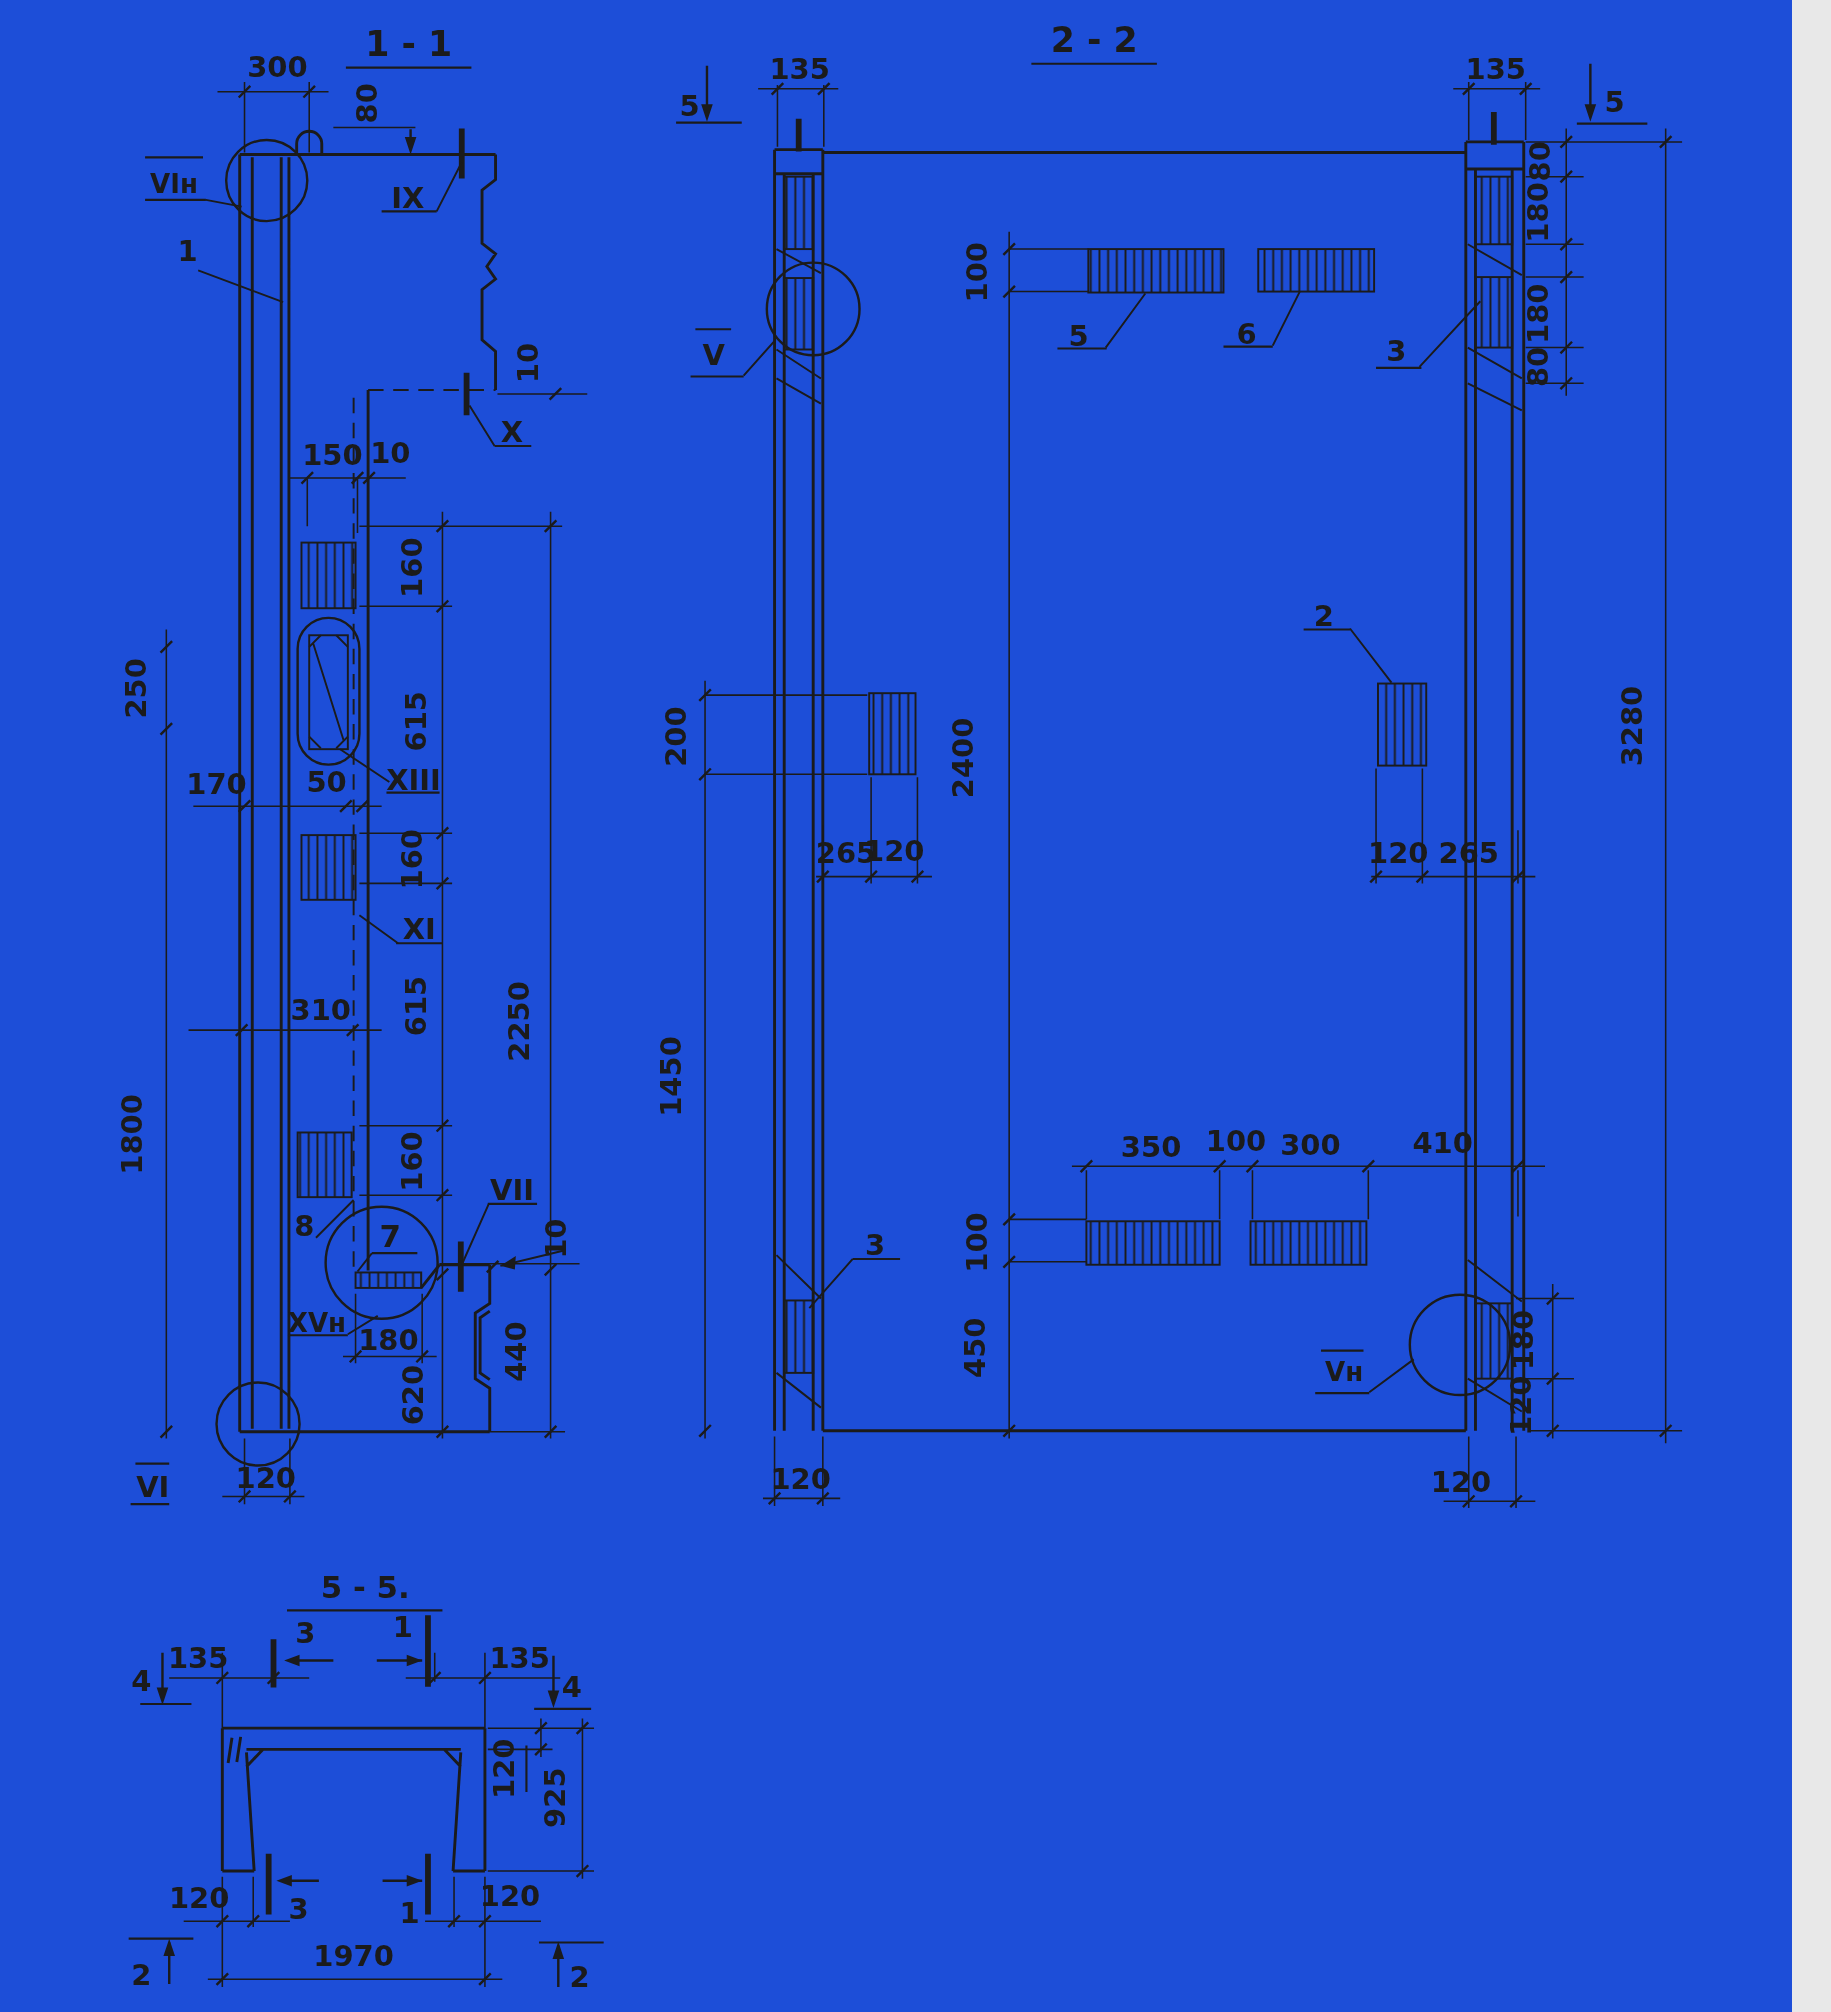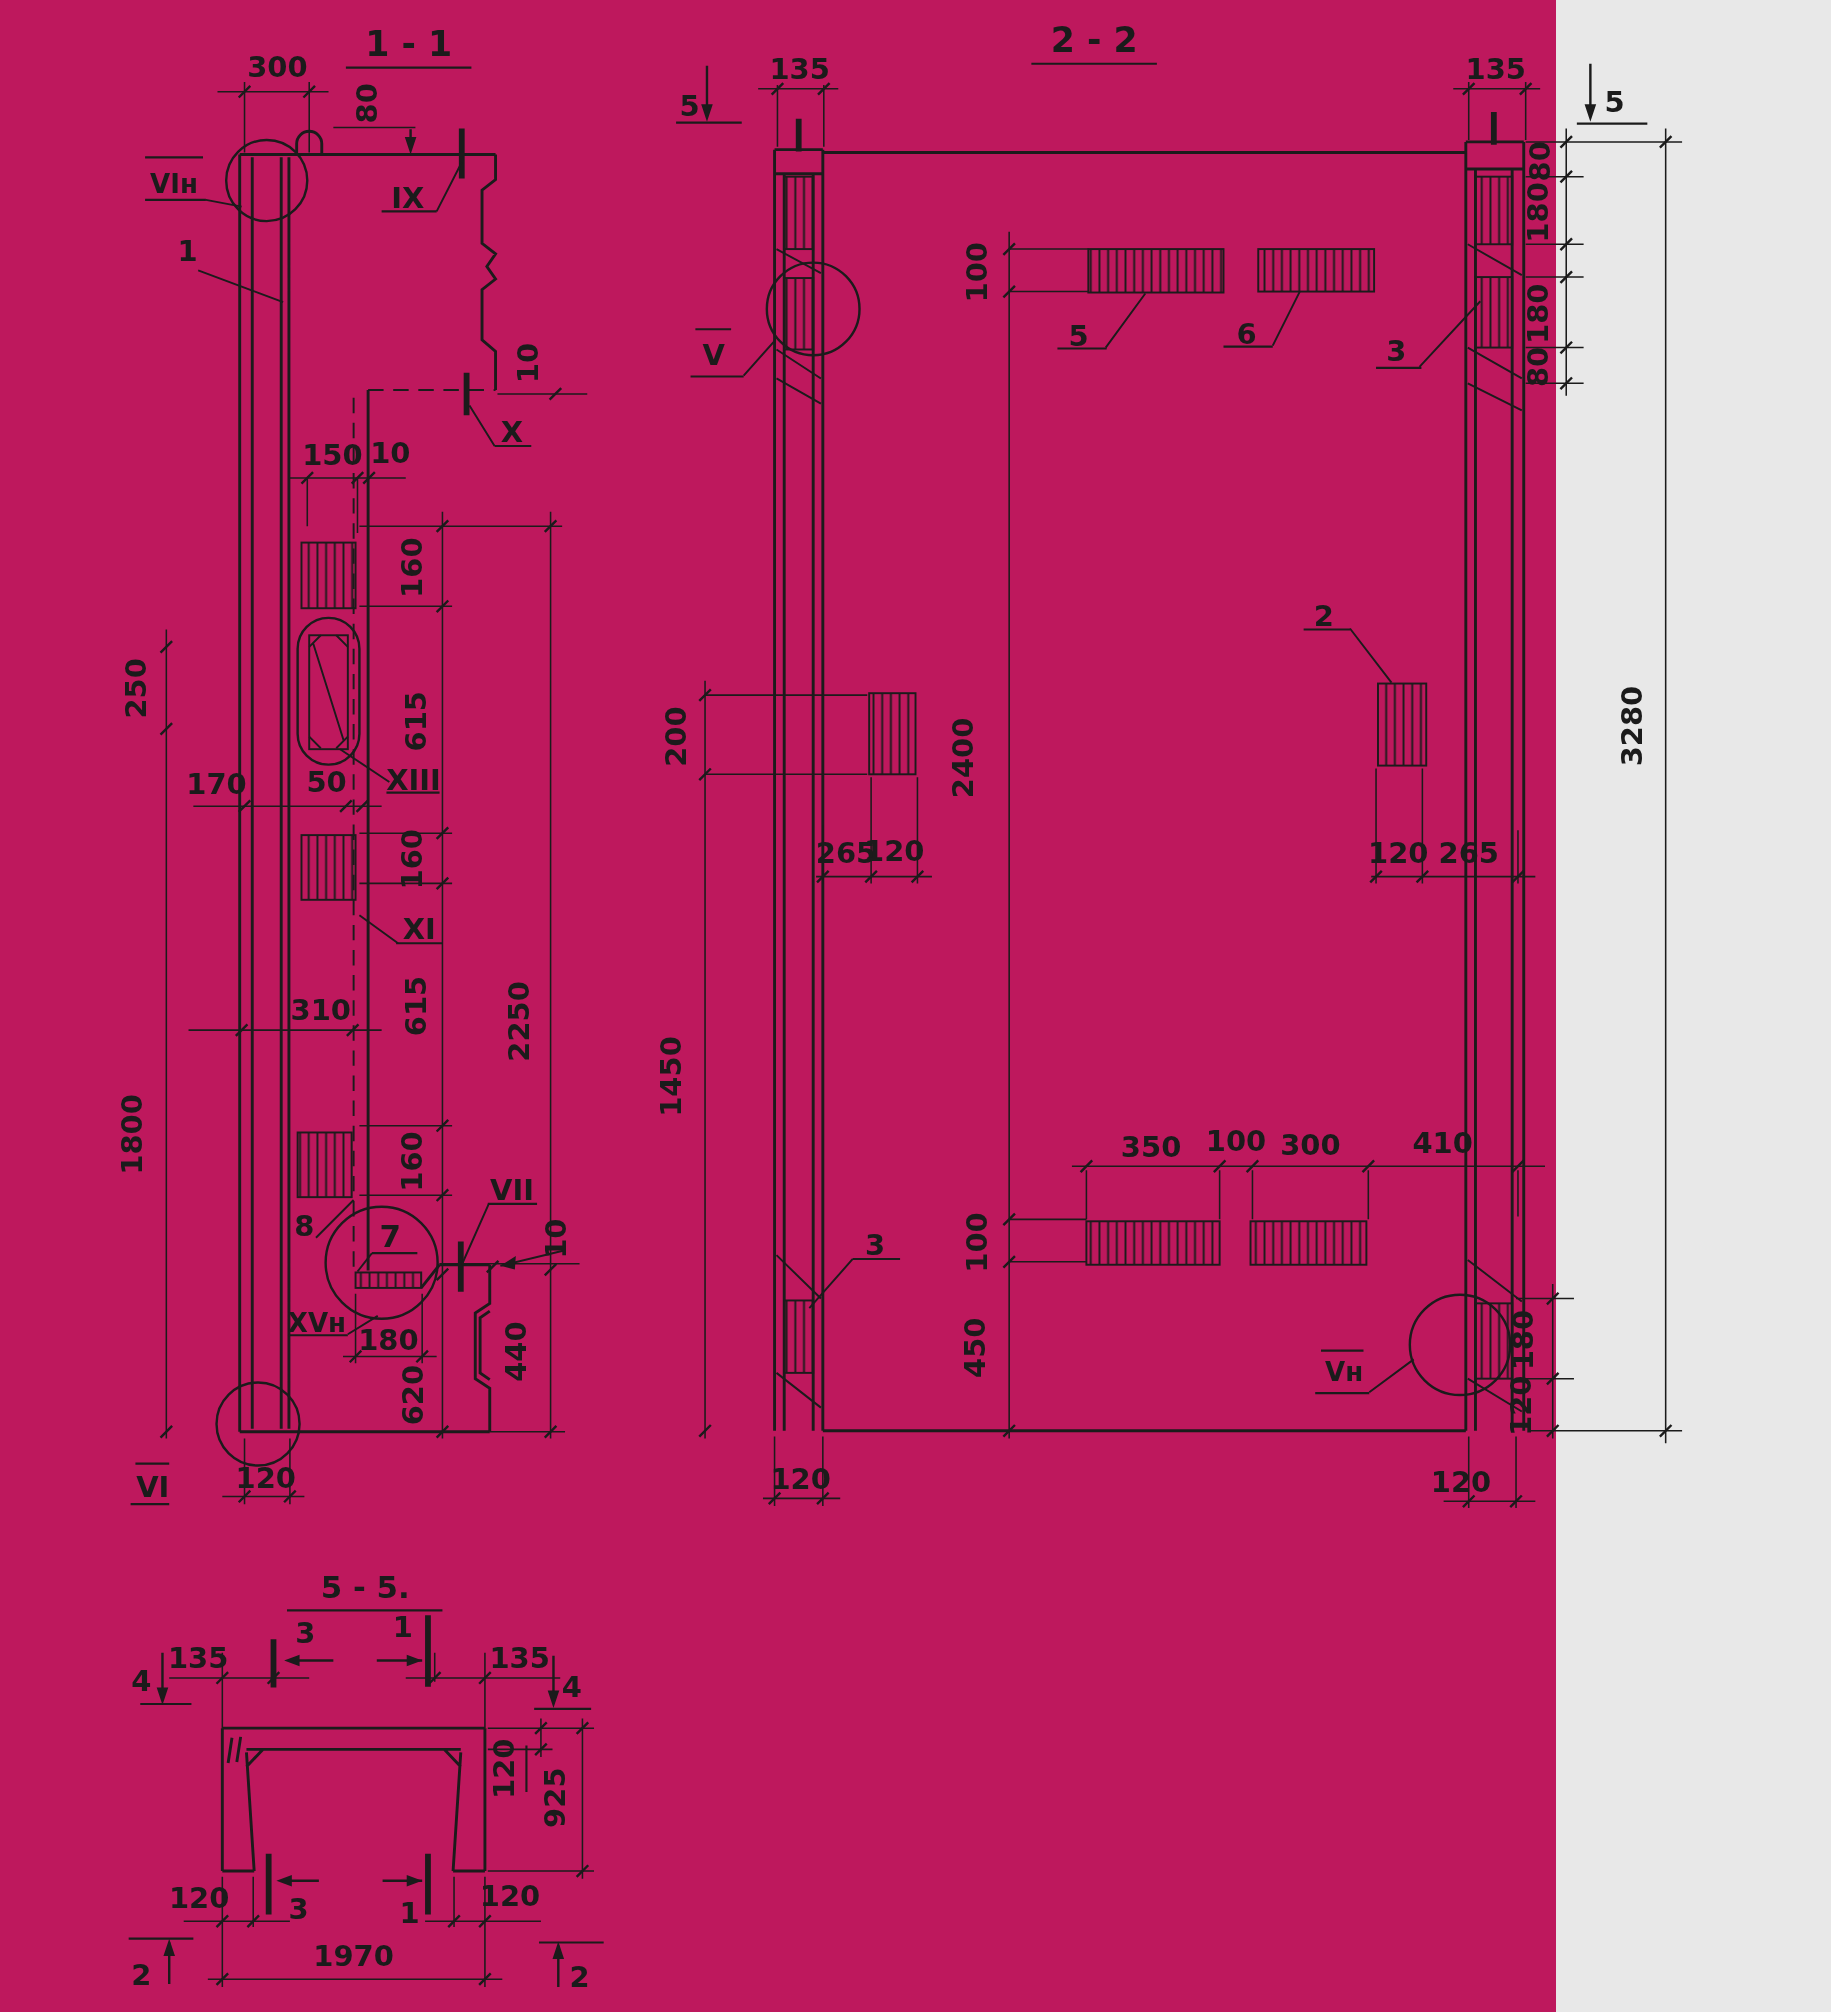--- a/index.html
+++ b/index.html
@@ -1,17 +1,17 @@
 <!DOCTYPE html>
 <html><head>
 <meta charset="utf-8">
 <style>
   html,body{margin:0;padding:0;background:#e8e8e8;}
   .sheet{
-    width:1556px;height:2012px;background:#be185d;position:relative;
+    width:1792px;height:2012px;background:#1d4ed8;position:relative;
     font-family:"DejaVu Sans", sans-serif;
   }
   svg{display:block}
   text{
     font-family:"DejaVu Sans", sans-serif;
     font-weight:700;
     fill:#1b1b1b;
   }
   .t30{font-size:30px}
   .t27{font-size:27px}

